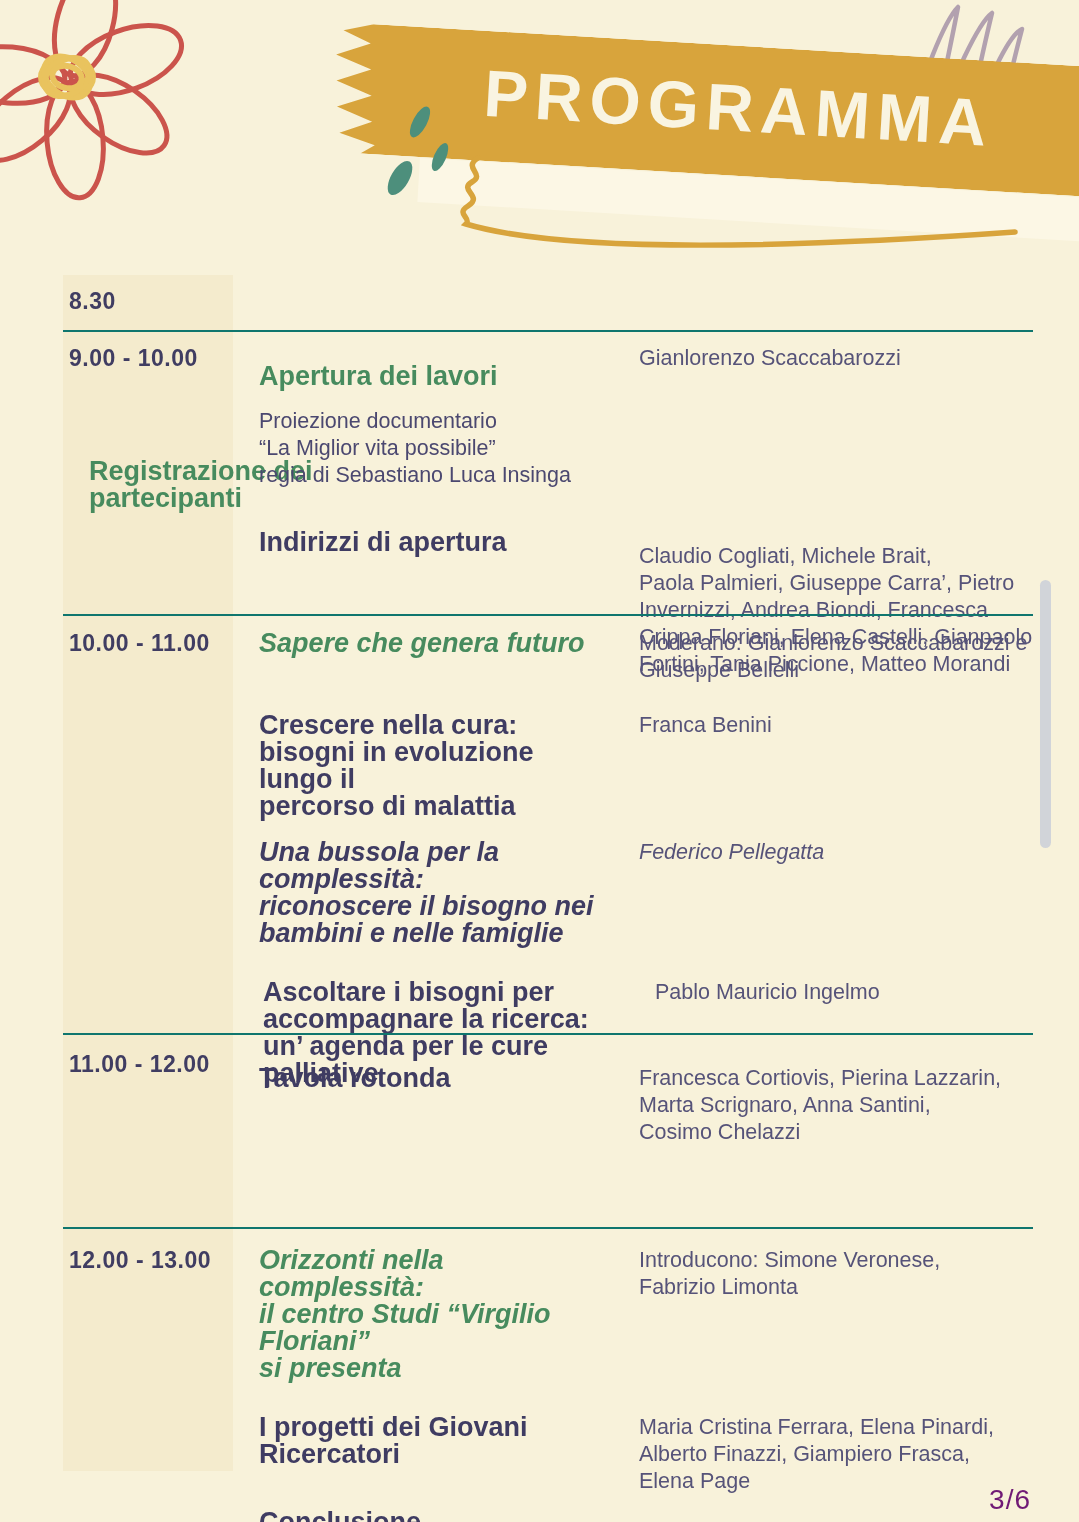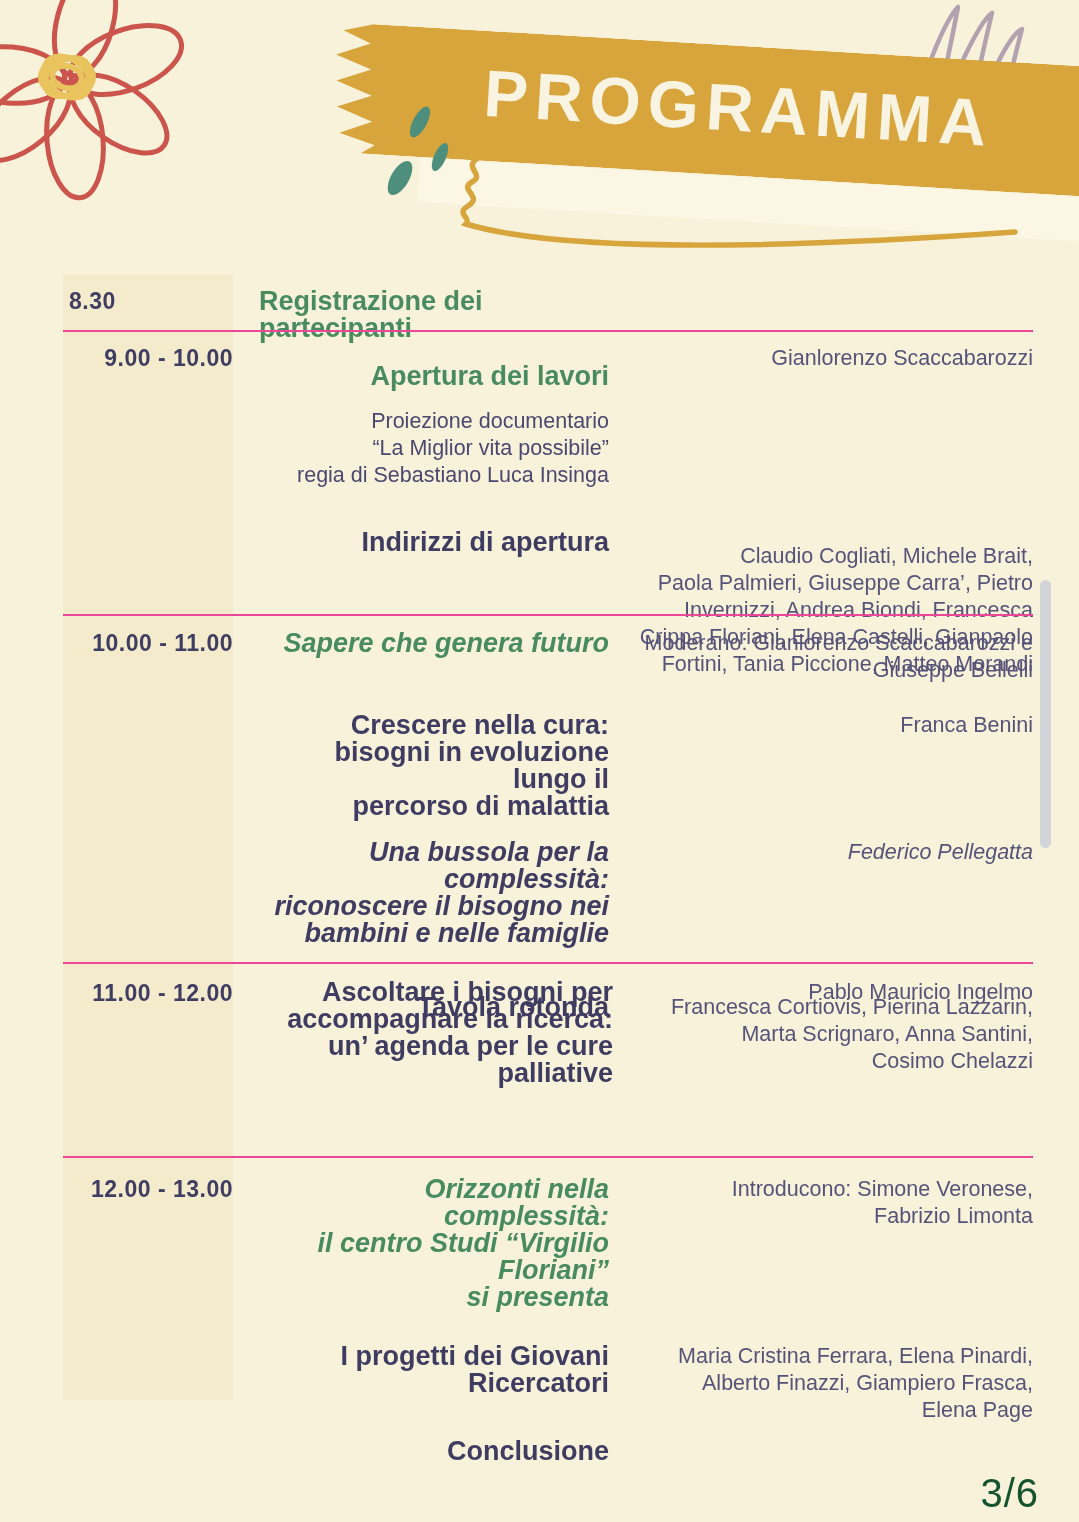--- a/index.html
+++ b/index.html
@@ -23,39 +23,39 @@
     color:#f9f4e1;white-space:nowrap;
   }
   .light-strip{
     position:absolute;left:420px;top:158px;width:680px;height:44px;
     background:#fcf7e5;transform:rotate(3.4deg);transform-origin:0 0;
   }
   
   .schedule{position:absolute;left:63px;top:275px;width:970px;}
   .time-col-bg{position:absolute;left:0;top:0;width:170px;height:100%;background:#f4ebcd;}
   .row{position:relative;display:flex;}
-  .row + .row{border-top:2px solid #ec4899;text-align:right;}
+  .row + .row{border-top:2px solid #0f766e;}
   .time-cell{width:170px;flex:0 0 170px;font-size:23px;font-weight:bold;color:#403d62;letter-spacing:.5px;padding-left:6px;box-sizing:border-box;}
   .content-cell{flex:1;padding-left:26px;}
   .block{display:flex;align-items:flex-start;}
   .titles{width:350px;flex:0 0 350px;white-space:pre-line;}
   .speakers{flex:1;margin-left:30px;white-space:pre-line;font-size:21.5px;line-height:27px;color:#565379;}
   .title{font-size:27px;line-height:27px;font-weight:bold;color:#3f3c62;}
   .title.green{color:#478b5e;}
   .title.italic{font-style:italic;}
   .sub{font-size:21.5px;line-height:27px;color:#4b4870;white-space:pre-line;}
-  .r1{height:55px;padding-top:13px;box-sizing:border-box;}
+  .r1{height:55px;padding-top:13px;box-sizing:border-box;flex-direction:column;}
   .r2{height:284px;padding-top:13px;box-sizing:border-box;}
-  .r3{height:348px;padding-top:14px;box-sizing:border-box;}
+  .r3{height:419px;padding-top:14px;box-sizing:border-box;}
   .r4{height:194px;padding-top:16px;box-sizing:border-box;}
   .r5{height:244px;padding-top:18px;box-sizing:border-box;}
   
   .page-number{
-    position:absolute;right:40px;bottom:6px;
-    font-size:40px;color:#14532d;letter-spacing:1px;
+    position:absolute;right:48px;bottom:6px;
+    font-size:28px;color:#701a75;letter-spacing:1px;
   }
   .scrollbar-thumb{
     position:absolute;left:1040px;top:580px;width:11px;height:268px;
     border-radius:6px;background:#d1d4d9;
   }
 </style>
 </head>
 <body>
 
 <svg class="deco" style="left:-55px;top:-35px;" width="300" height="300" viewBox="0 0 300 300">

